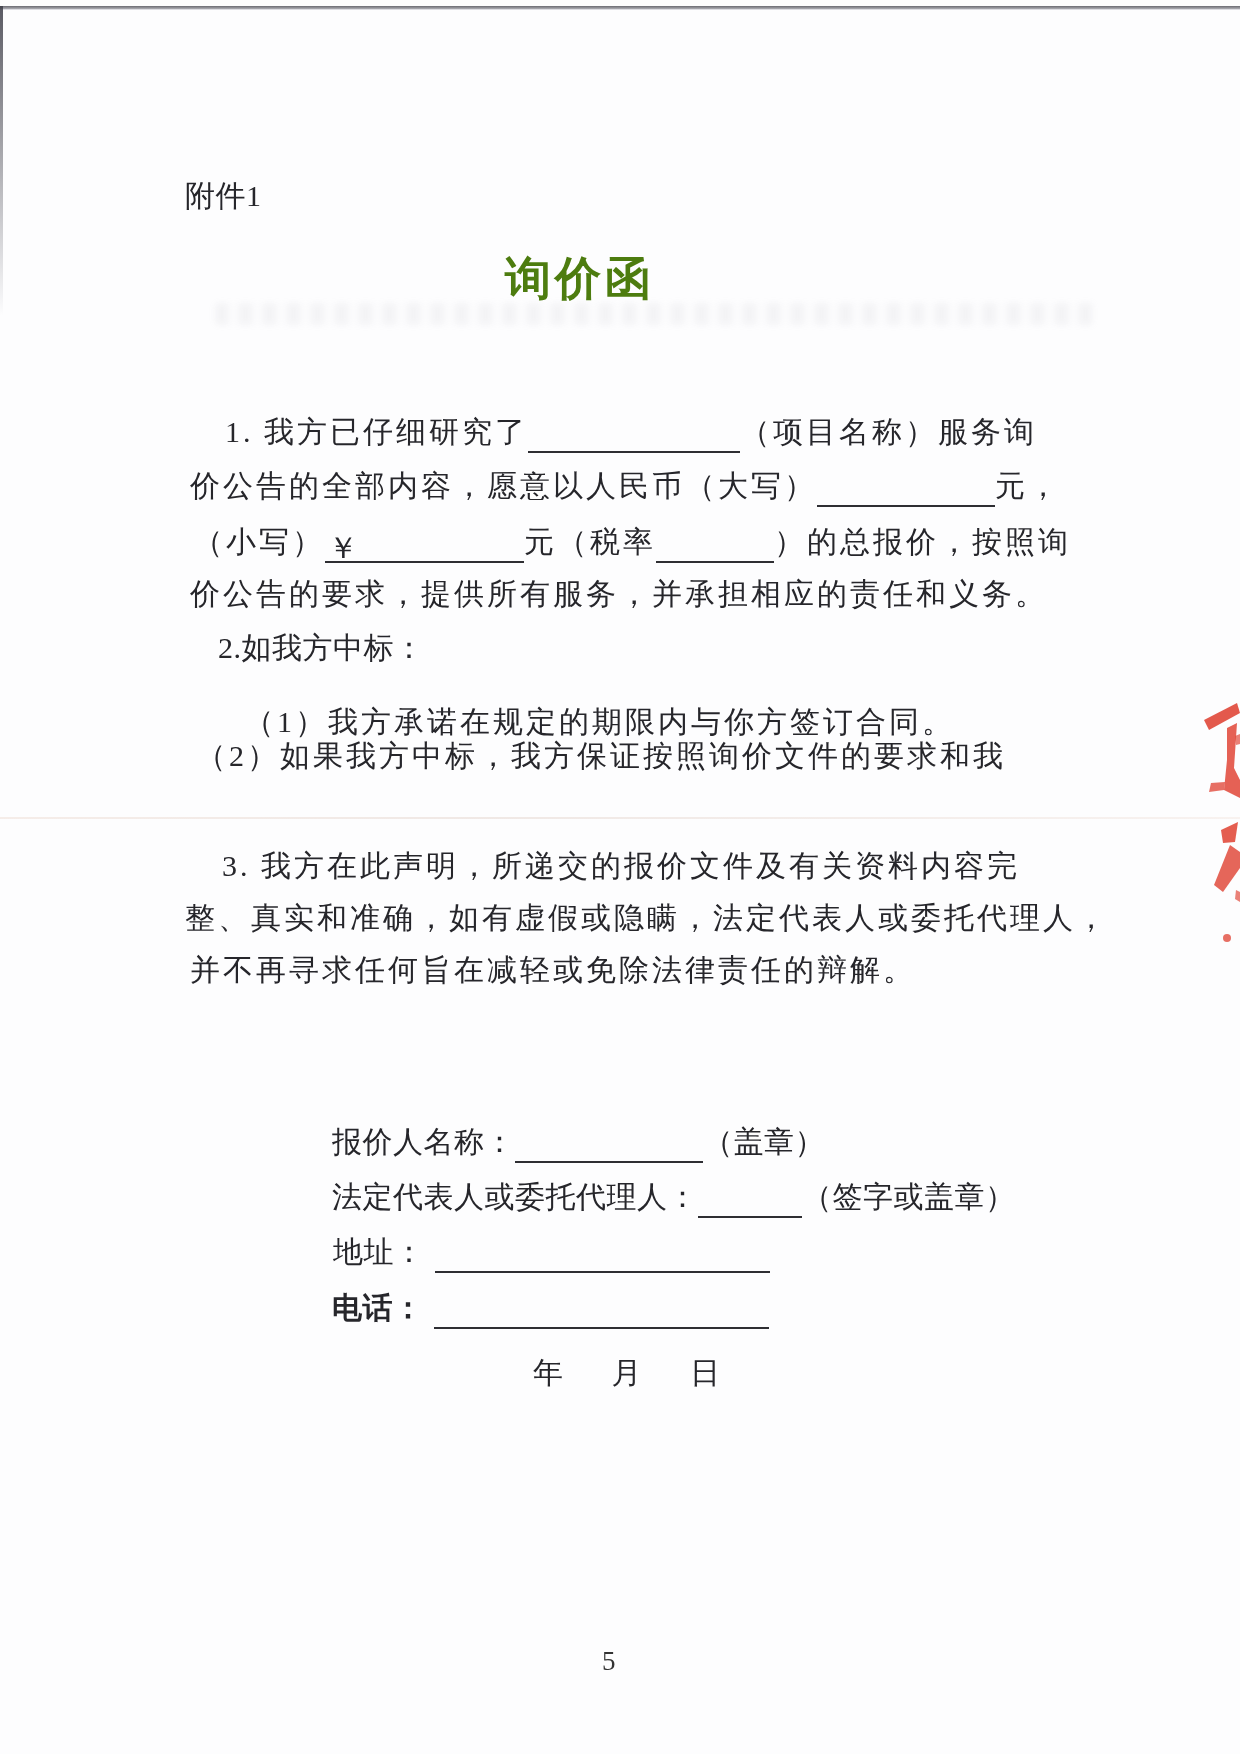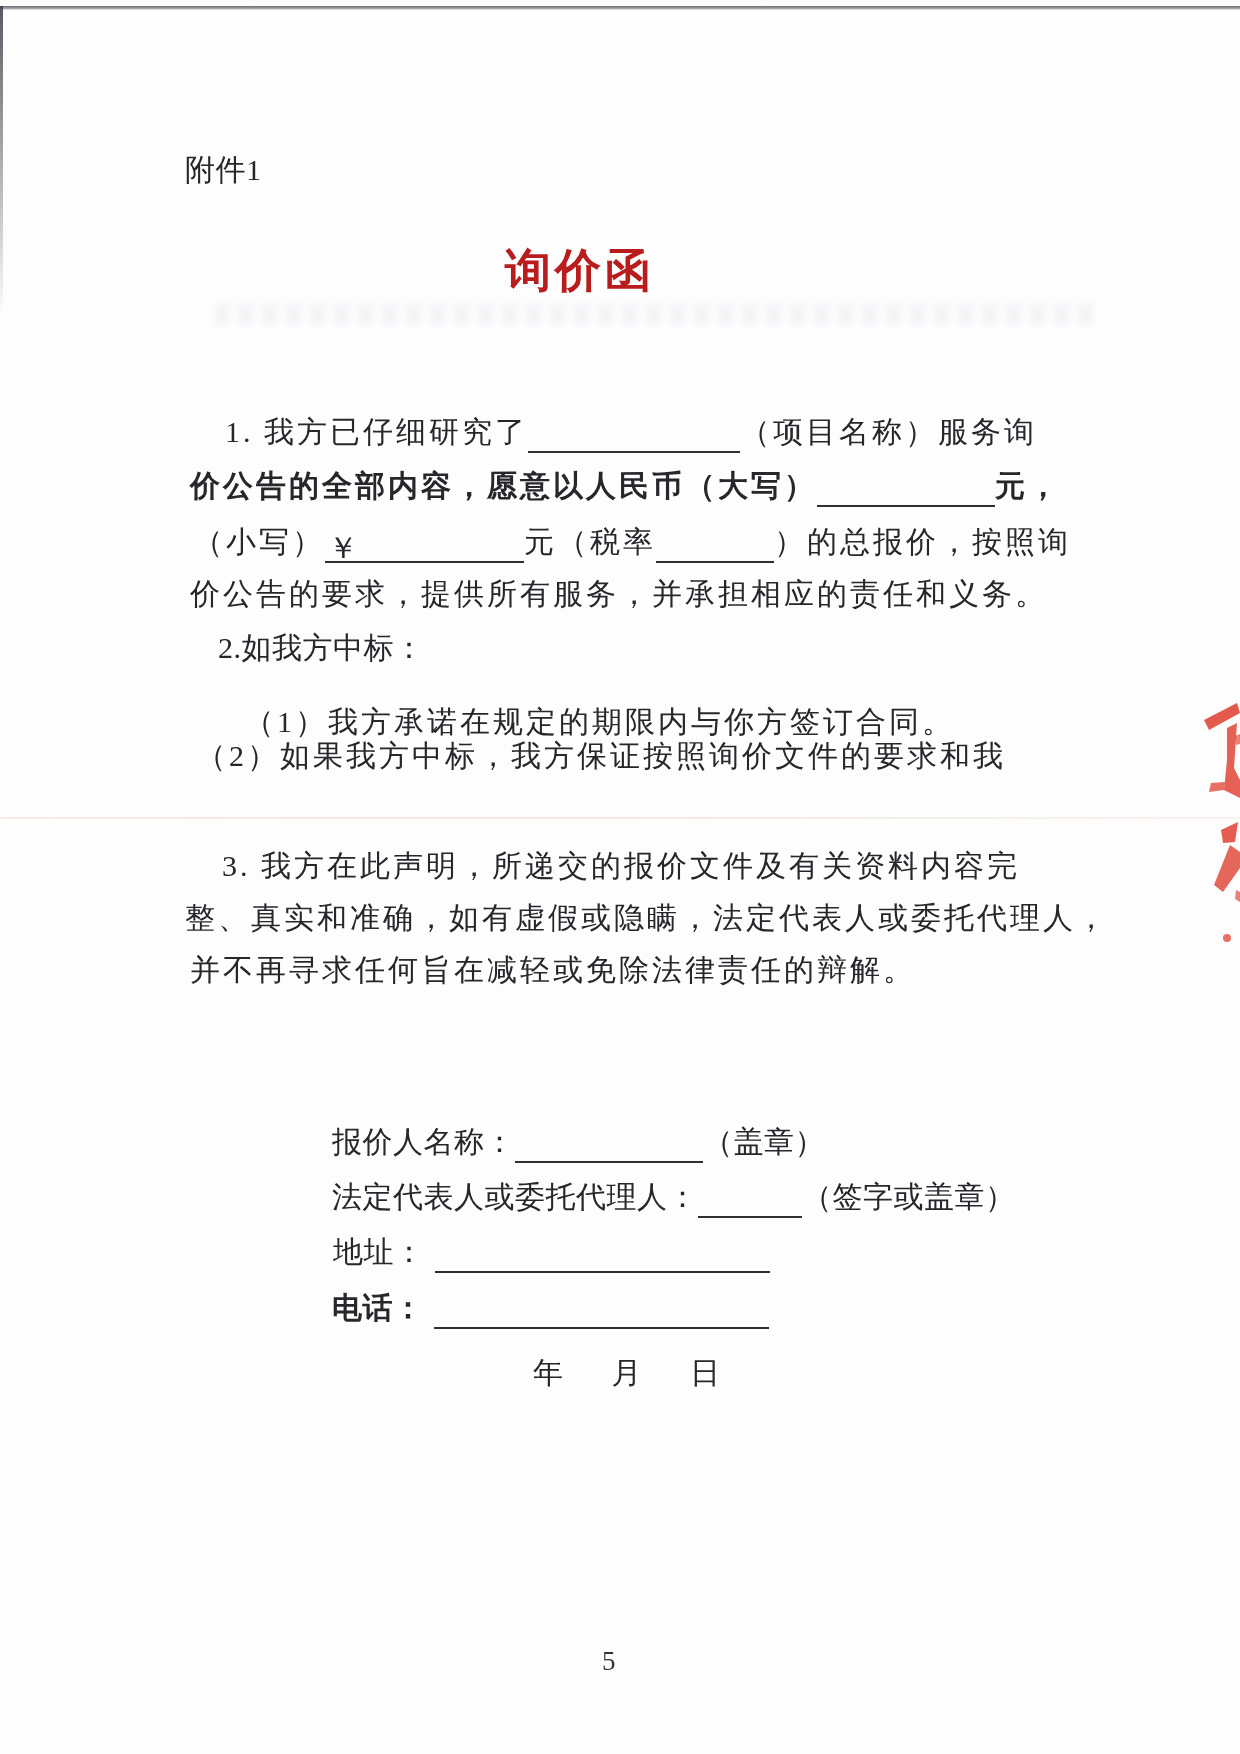--- a/index.html
+++ b/index.html
@@ -17,48 +17,48 @@
   .edge-left { position:absolute; top:6px; left:0; width:3px; height:310px;
     background:linear-gradient(180deg, rgba(62,62,72,.85), rgba(62,62,72,0)); }
   .scanline { position:absolute; left:0; top:817px; width:1240px; height:2px;
     background:linear-gradient(90deg,#f4eae5,#eee5e1 40%,#f7f0ed); opacity:.85; }
   .ghost-band { position:absolute; left:215px; top:303px; width:880px; height:22px;
     background:repeating-linear-gradient(90deg, rgba(150,150,162,.16) 0 13px, rgba(200,200,210,.05) 13px 24px);
     filter:blur(3px); opacity:.55; border-radius:4px; }
   
   .line { position:absolute; white-space:nowrap; font-size:30px; letter-spacing:.5px; }
   .just { letter-spacing:3px; }
-  .title { font-size:46px; font-weight:bold; letter-spacing:4px; color:#b91c1c; }
+  .title { font-size:46px; font-weight:bold; letter-spacing:4px; color:#4d7c0f;margin-top:8px; }
   .attach { font-size:30px; }
   .blank { display:inline-block; border-bottom:2px solid #2e2e33; height:33px;
     vertical-align:bottom; letter-spacing:0; }
   .pagenum { font-size:27px; color:#333; letter-spacing:0; }
   .datechar { display:inline-block; margin-right:48px; }
   .datechar:last-child { margin-right:0; }
   .stamp { position:absolute; left:1178px; top:640px; }
 </style>
 </head>
 <body>
 
 <div class="page">
 
   <div class="edge-top"></div>
   <div class="edge-top2"></div>
   <div class="edge-left"></div>
   <div class="scanline"></div>
   <div class="ghost-band"></div>
 
-  <div class="line attach" style="left:185px; top:150px;text-align:right;">附件1</div>
+  <div class="line attach" style="left:185px; top:176px;text-align:right;">附件1</div>
   <div class="line title" style="left:505px; top:240px;">询价函</div>
 
 
   <div class="line just" style="left:225px; top:412px;">
     <span>1. 我方已仔细研究了</span><span class="blank" style="width:212px;"></span><span>（项目名称）服务询</span>
   </div>
-  <div class="line just" style="left:190px; top:466px;font-weight:bold;">
+  <div class="line just" style="left:190px; top:466px;">
     <span>价公告的全部内容，愿意以人民币（大写）</span><span class="blank" style="width:178px;"></span><span>元，</span>
   </div>
   <div class="line just" style="left:193px; top:522px;">
     <span>（小写）</span><span class="blank" style="width:196px; padding-left:3px;"><span>￥</span></span><span>元（税率</span><span class="blank" style="width:118px;"></span><span>）的总报价，按照询</span>
   </div>
   <div class="line just" style="left:190px; top:574px;">价公告的要求，提供所有服务，并承担相应的责任和义务。</div>
 
   <div class="line" style="left:218px; top:628px;">2.如我方中标：</div>
   <div class="line just" style="left:196px; top:702px;margin-left:48px;">（1）我方承诺在规定的期限内与你方签订合同。</div>
   <div class="line just" style="left:196px; top:736px;">（2）如果我方中标，我方保证按照询价文件的要求和我</div>

